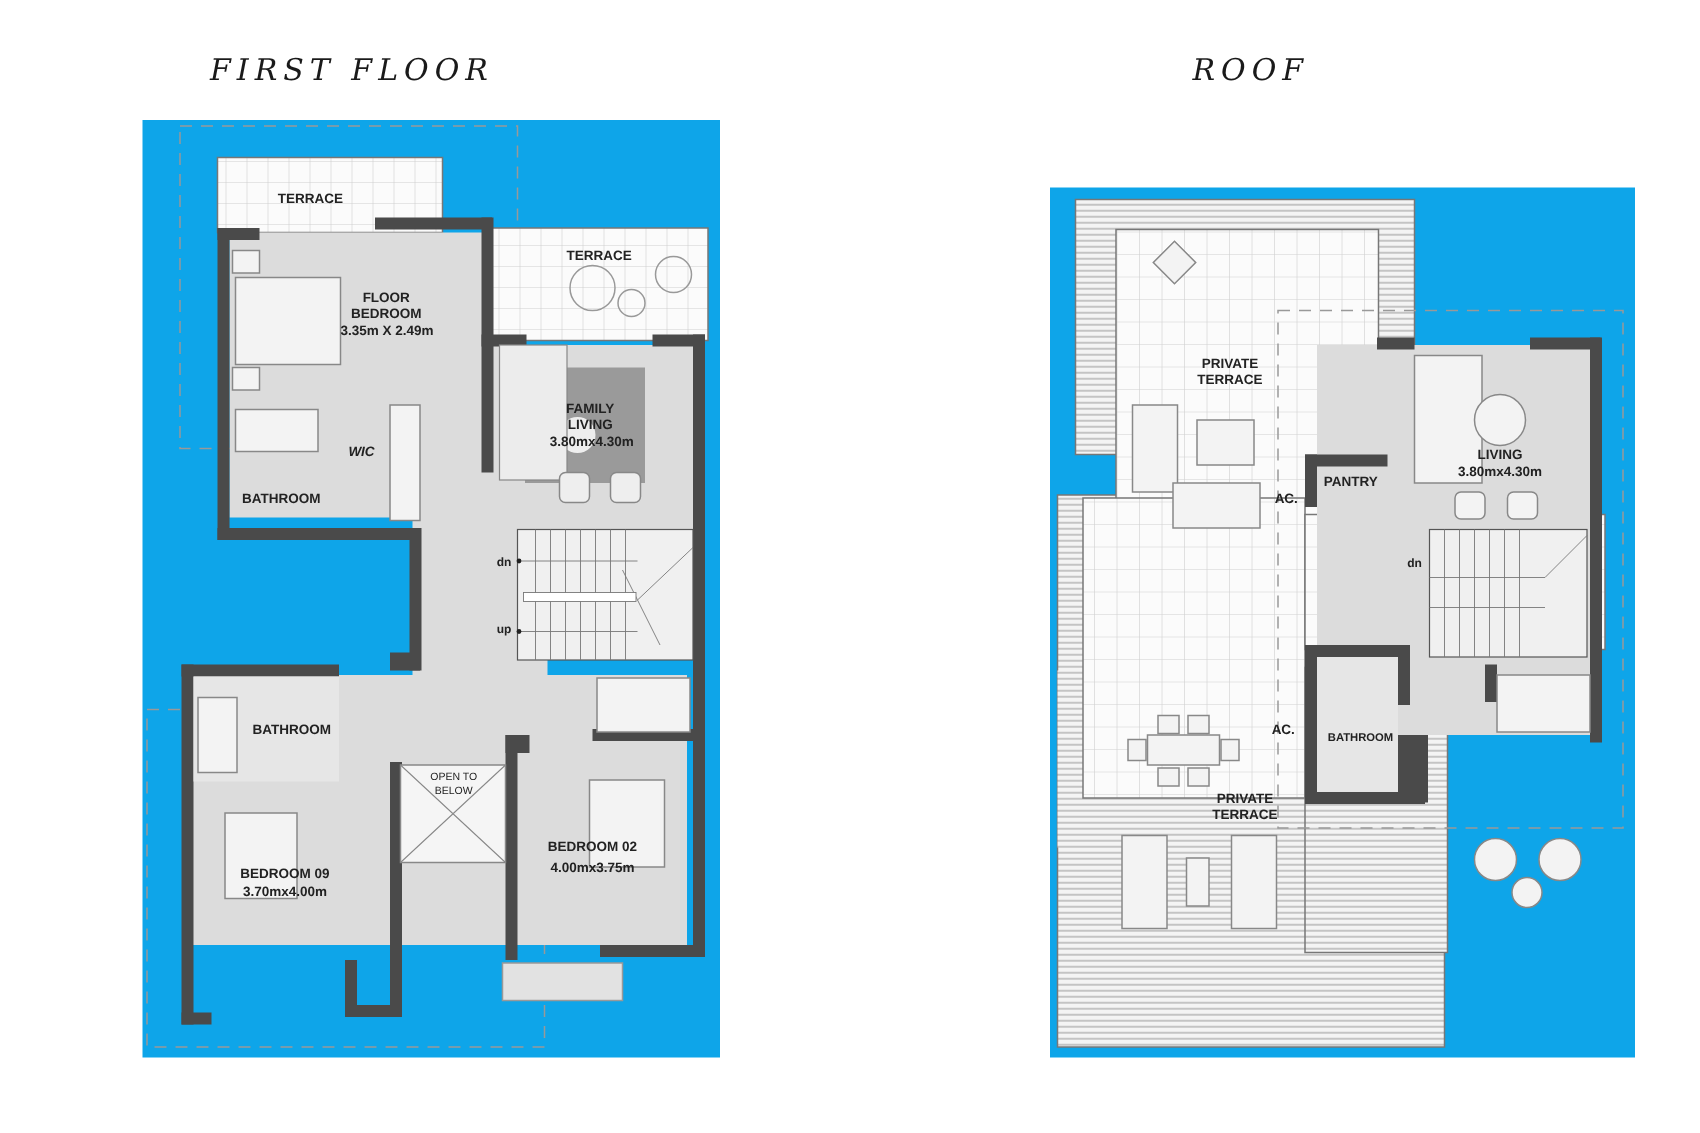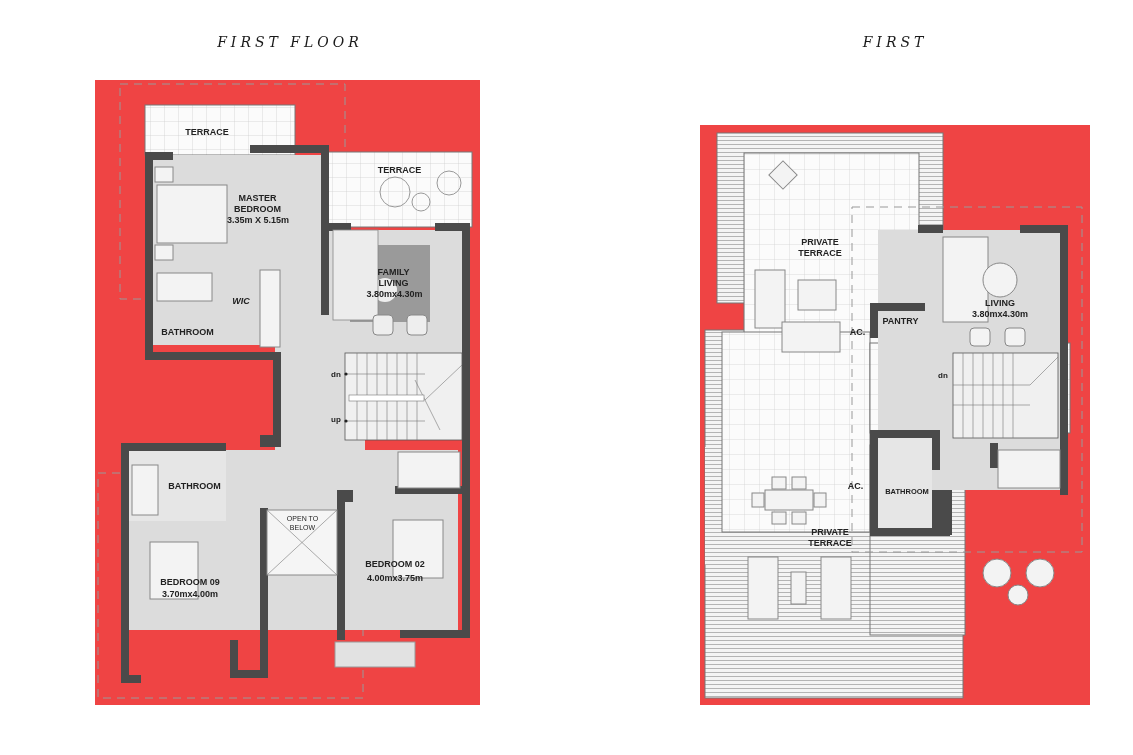--- a/index.html
+++ b/index.html
@@ -1,27 +1,27 @@
 <!DOCTYPE html>
 <html><head>
 <meta charset="utf-8">
 <style>
   html,body{margin:0;padding:0;background:#ffffff;}
   body{width:1133px;height:755px;position:relative;overflow:hidden;font-family:"Liberation Sans",sans-serif;}
-  .title{position:absolute;font-family:"DejaVu Serif",serif;font-style:italic;font-size:14px;letter-spacing:4px;color:#1a1a1a;text-align:center;}
-  .panel{position:absolute;background:#ef4444;}
+  .title{position:absolute;font-family:"DejaVu Serif",serif;font-style:italic;font-size:20px;letter-spacing:4px;color:#1a1a1a;}
+  .panel{position:absolute;background:#0ea5e9;}
   .lbl{position:absolute;font-family:"Liberation Sans",sans-serif;font-weight:bold;font-size:9px;color:#222;text-align:center;line-height:11px;white-space:pre-line;}
   .lbl.small{font-size:7px;font-weight:normal;line-height:9px;}
   svg{position:absolute;left:0;top:0;}
 </style>
 </head>
 <body>
 
 <div class="title" style="left:140px;top:34px;width:300px;">FIRST FLOOR</div>
-<div class="title" style="left:795px;top:34px;width:200px;">FIRST</div>
+<div class="title" style="left:795px;top:34px;width:200px;">ROOF</div>
 
 <div class="panel" style="left:95px;top:80px;width:385px;height:625px;">
   <svg width="385" height="625" viewBox="0 0 385 625">
     <defs>
       <pattern id="tile" width="14" height="14" patternUnits="userSpaceOnUse">
         <rect width="14" height="14" fill="#fbfbfb"></rect>
         <path d="M14 0V14M0 14H14" stroke="#cfcfcf" stroke-width="0.8"></path>
       </pattern>
     </defs>
 
@@ -97,23 +97,23 @@
     <rect x="55" y="462" width="48" height="57" fill="#f3f3f3" stroke="#888"></rect>
 
     <rect x="298" y="440" width="50" height="58" fill="#f3f3f3" stroke="#888"></rect>
     <rect x="240" y="562" width="80" height="25" fill="#e2e2e2" stroke="#999"></rect>
 
     <rect x="303" y="372" width="62" height="36" fill="#f3f3f3" stroke="#888"></rect>
   </svg>
 
   <div class="lbl" style="left:82px;top:47px;width:60px;">TERRACE</div>
   <div class="lbl" style="left:272px;top:85px;width:65px;">TERRACE</div>
-  <div class="lbl" style="left:130px;top:113px;width:65px;">MASTER
+  <div class="lbl" style="left:130px;top:113px;width:65px;">FLOOR
 BEDROOM</div>
-  <div class="lbl" style="left:118px;top:135px;width:90px;">3.35m X 5.15m</div>
+  <div class="lbl" style="left:118px;top:135px;width:90px;">3.35m X 2.49m</div>
   <div class="lbl" style="left:266px;top:187px;width:65px;">FAMILY
 LIVING</div>
   <div class="lbl" style="left:262px;top:209px;width:75px;">3.80mx4.30m</div>
   <div class="lbl" style="left:130px;top:216px;width:32px;font-style:italic;">WIC</div>
   <div class="lbl" style="left:60px;top:247px;width:65px;">BATHROOM</div>
   <div class="lbl" style="left:67px;top:401px;width:65px;">BATHROOM</div>
   <div class="lbl small" style="left:180px;top:434px;width:55px;">OPEN TO
 BELOW</div>
   <div class="lbl" style="left:265px;top:479px;width:70px;">BEDROOM 02</div>
   <div class="lbl" style="left:265px;top:493px;width:70px;">4.00mx3.75m</div>

